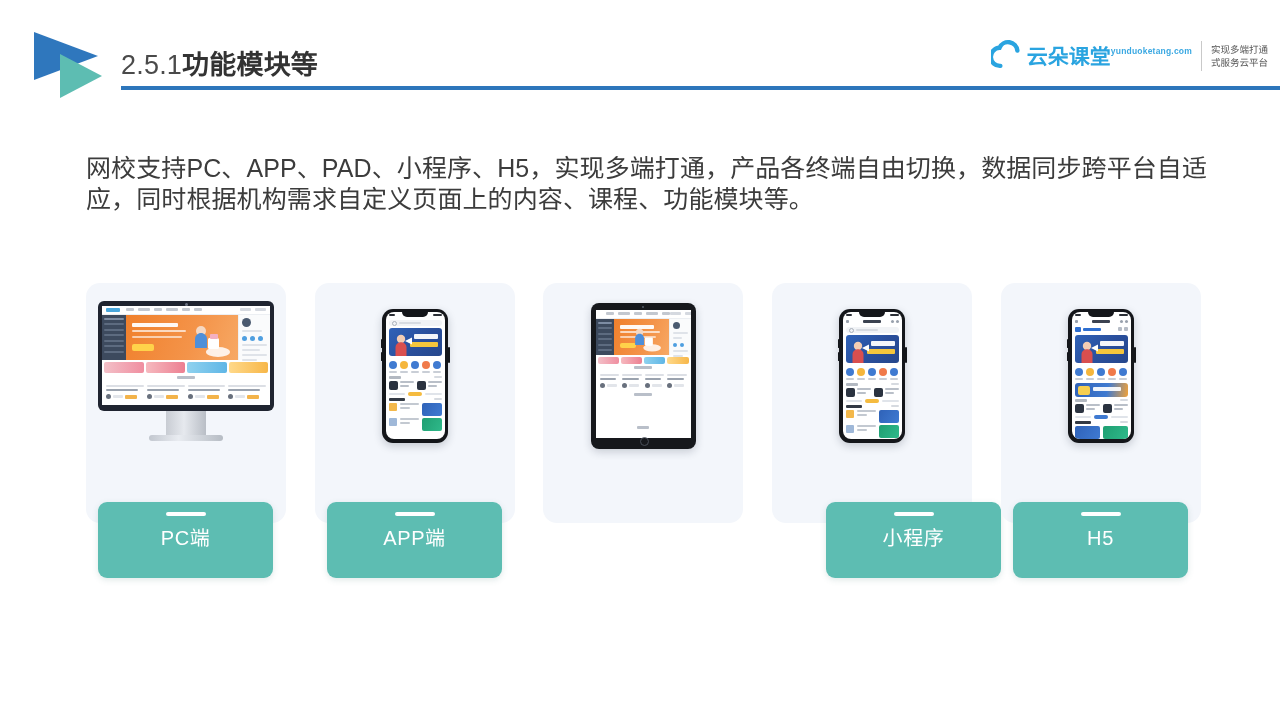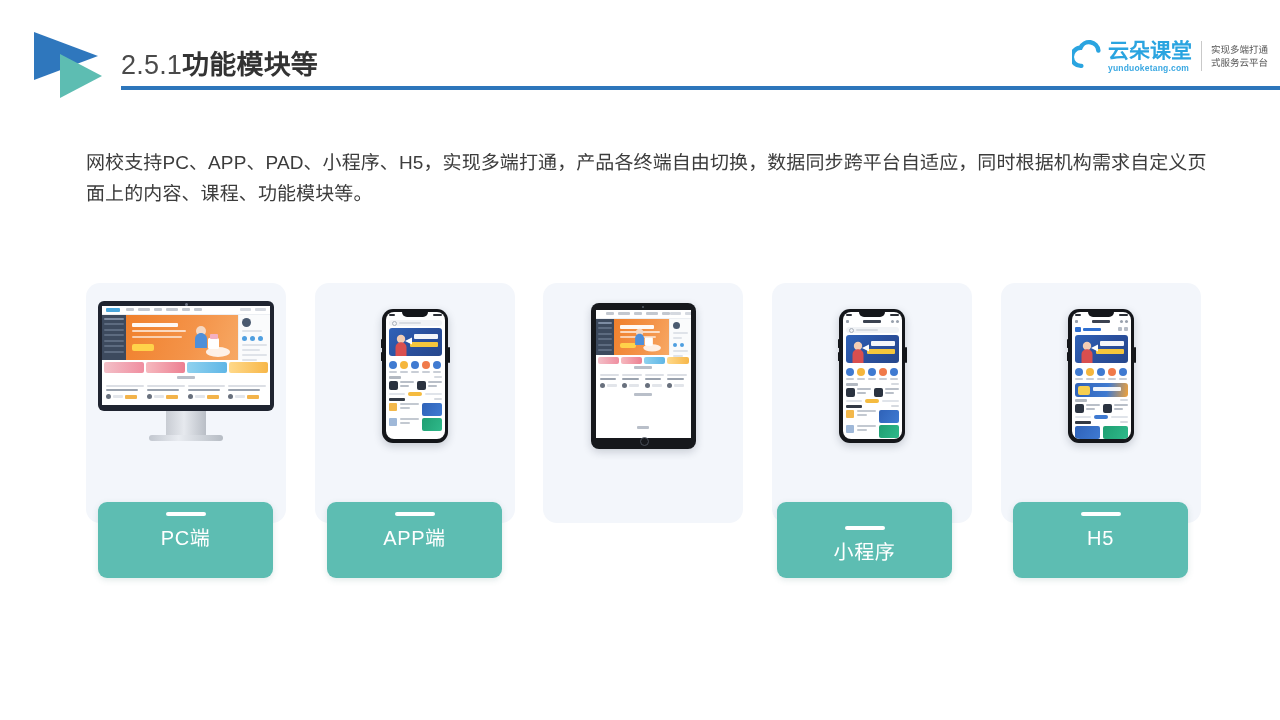--- a/index.html
+++ b/index.html
@@ -71,21 +71,21 @@
     height: 46px;
   }
   #brand-cloud {
     width: 34px;
     height: 34px;
     margin-right: 2px;
     flex: 0 0 auto;
   }
   #brand-words {
     display: flex;
-    flex-direction: column;
+    flex-direction: row;
     justify-content: center;
     margin-right: 9px;
   }
   #brand-cn {
     font-size: 21px;
     font-weight: 700;
     color: #2aa4e0;
     letter-spacing: 0px;
     line-height: 23px;
   }
@@ -109,21 +109,21 @@
     color: #555555;
     white-space: nowrap;
   }
 
   
   #intro {
     position: absolute;
     left: 86px;
     top: 128px;
     width: 1130px;
-    font-size: 19px;
+    font-size: 25px;
     line-height: 31px;
     color: #3c3c3c;
     letter-spacing: 0.1px;
   }
 
   
   #cards {
     position: absolute;
     left: 86px;
     top: 283px;
@@ -164,21 +164,21 @@
     border-radius: 9px;
     box-shadow: 0 2px 6px rgba(60,120,115,0.16);
     display: flex;
     flex-direction: column;
     align-items: center;
     justify-content: flex-start;
   }
   .chip.c0 { left: 12px; }
   .chip.c1 { left: 241px; }
   .chip.c2 { left: 469px; }
-  .chip.c3 { left: 691px; justify-content: center; }
+  .chip.c3 { left: 740px; }
   .chip.c4 { left: 927px; }
 
   .chip-bar {
     width: 40px;
     height: 4px;
     background: #ffffff;
     border-radius: 2px;
     margin-top: 10px;
   }
   .chip-label {

